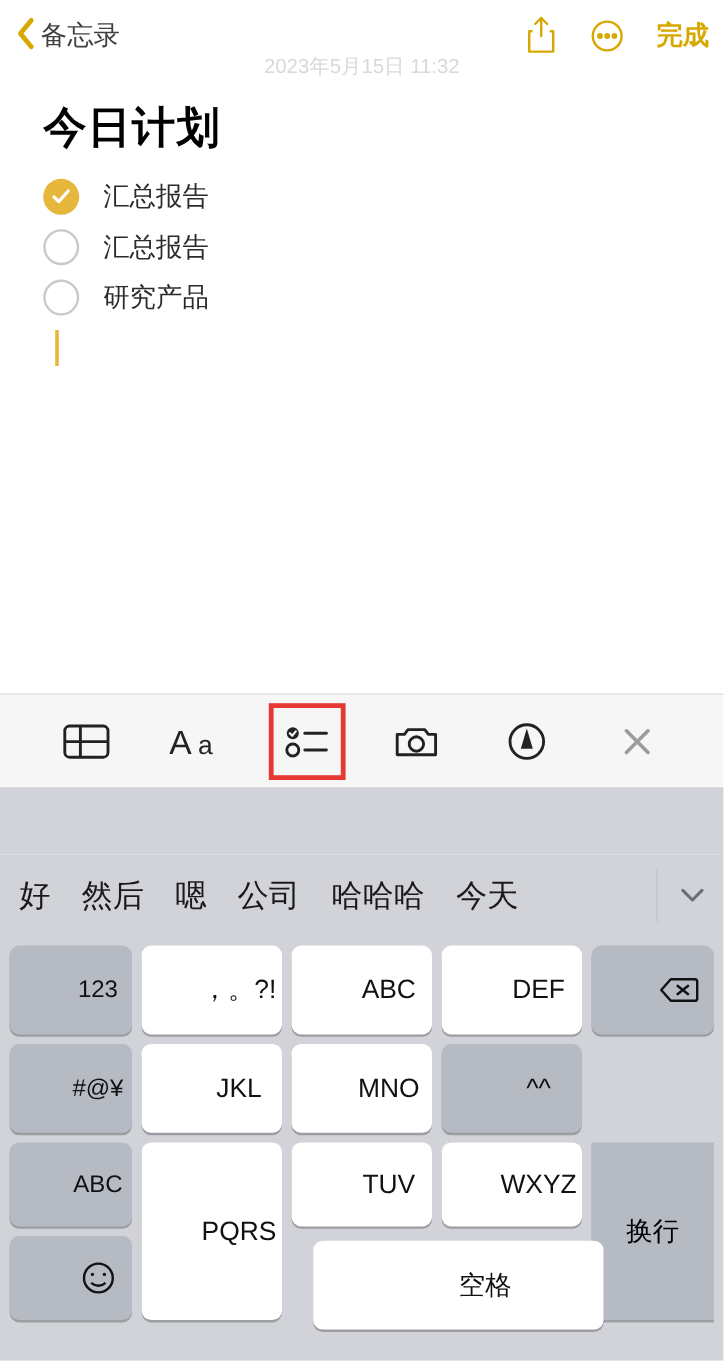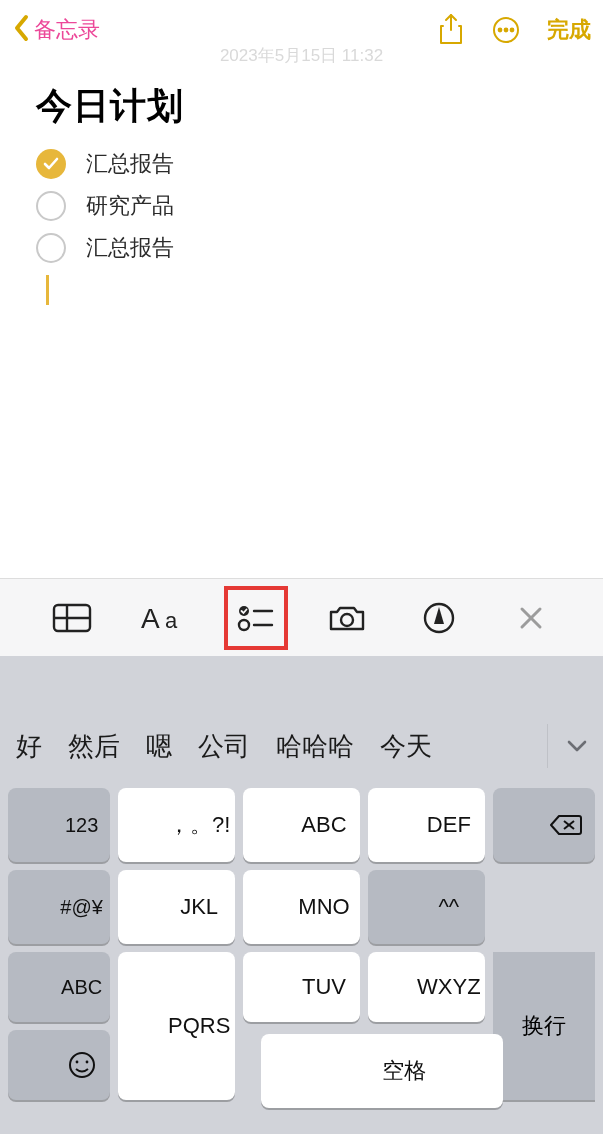--- a/index.html
+++ b/index.html
@@ -14,21 +14,21 @@
     
     .nav {
       display: flex;
       align-items: center;
       height: 60px;
       padding: 0 12px;
       justify-content: space-between;
     }
     .nav-left { display: flex; align-items: center; gap: 2px; cursor: pointer; }
     .nav-left .chev { color: #d7a800; }
-    .nav-left .label { color: #ec4899; font-size: 22px; }
+    .nav-left .label { color: #404040; font-size: 22px; }
     .nav-right { display: flex; align-items: center; gap: 26px; }
     .nav-icon { color: #d7a800; cursor: pointer; display: flex; align-items: center; }
     .nav-done { color: #d7a800; font-size: 22px; font-weight: 600; cursor: pointer; }
 
     
     .date-line {
       text-align: center;
       color: #d9d9d9;
       font-size: 17px;
       margin-top: -10px;
@@ -188,26 +188,26 @@
     <div class="check done">
       <svg width="18" height="18" viewBox="0 0 18 18">
           <path d="M3 9 l4 4 l8 -9" stroke="#fff" stroke-width="2.6" fill="none" stroke-linecap="round" stroke-linejoin="round"></path>
         </svg>
     </div>
     <div class="check-text">汇总报告</div>
   </div>
 
   <div class="check-row">
     <div class="check empty"></div>
-    <div class="check-text">研究产品</div>
+    <div class="check-text">汇总报告</div>
   </div>
 
   <div class="check-row">
     <div class="check empty"></div>
-    <div class="check-text">汇总报告</div>
+    <div class="check-text">研究产品</div>
   </div>
 
   <div class="cursor-bar"></div>
 </div>
 
 <div class="toolbar">
   <div class="tool">
     <svg width="40" height="30" viewBox="0 0 40 30" stroke="#222" stroke-width="2.4" fill="none">
       <rect x="2" y="2" width="36" height="26" rx="4"></rect>
       <line x1="2" y1="15" x2="38" y2="15"></line>

